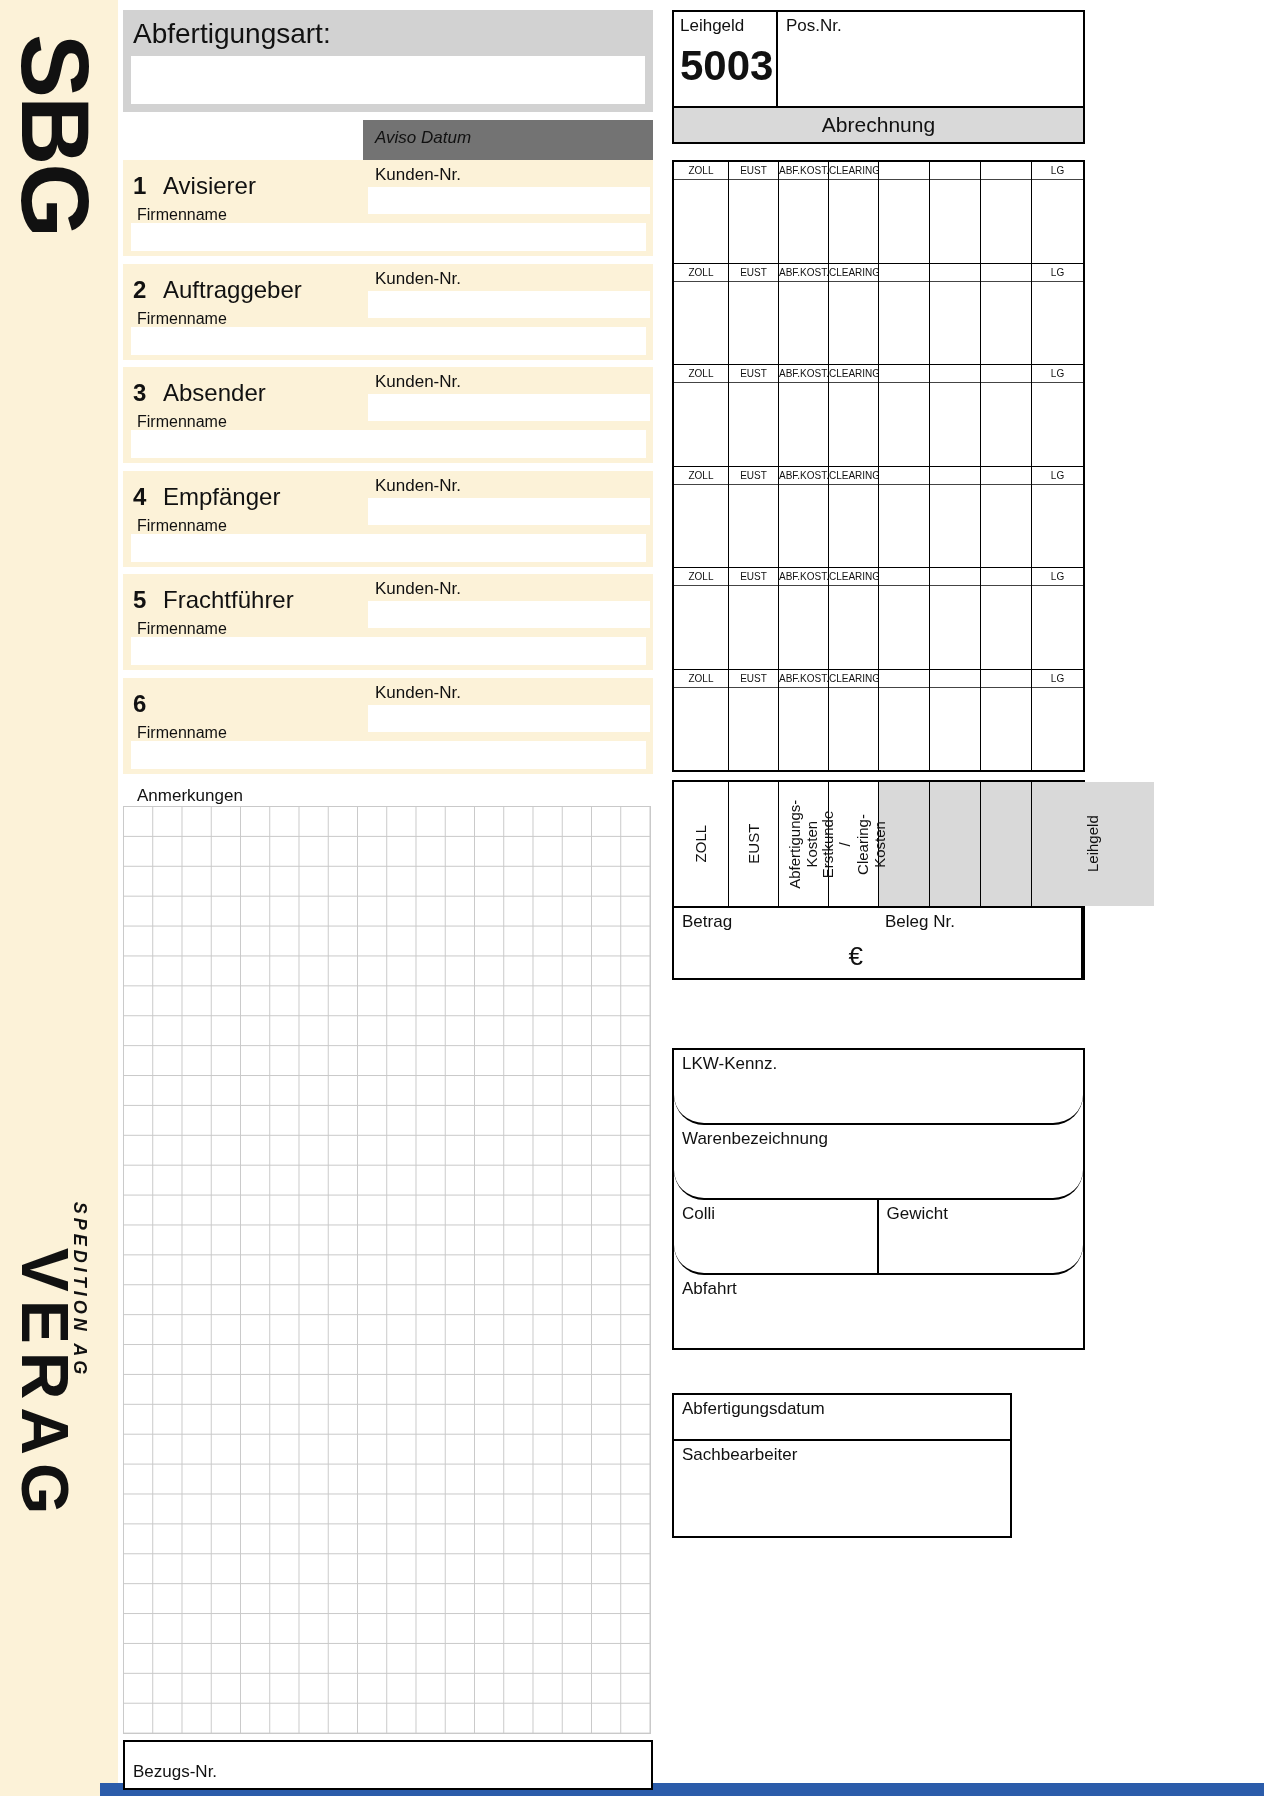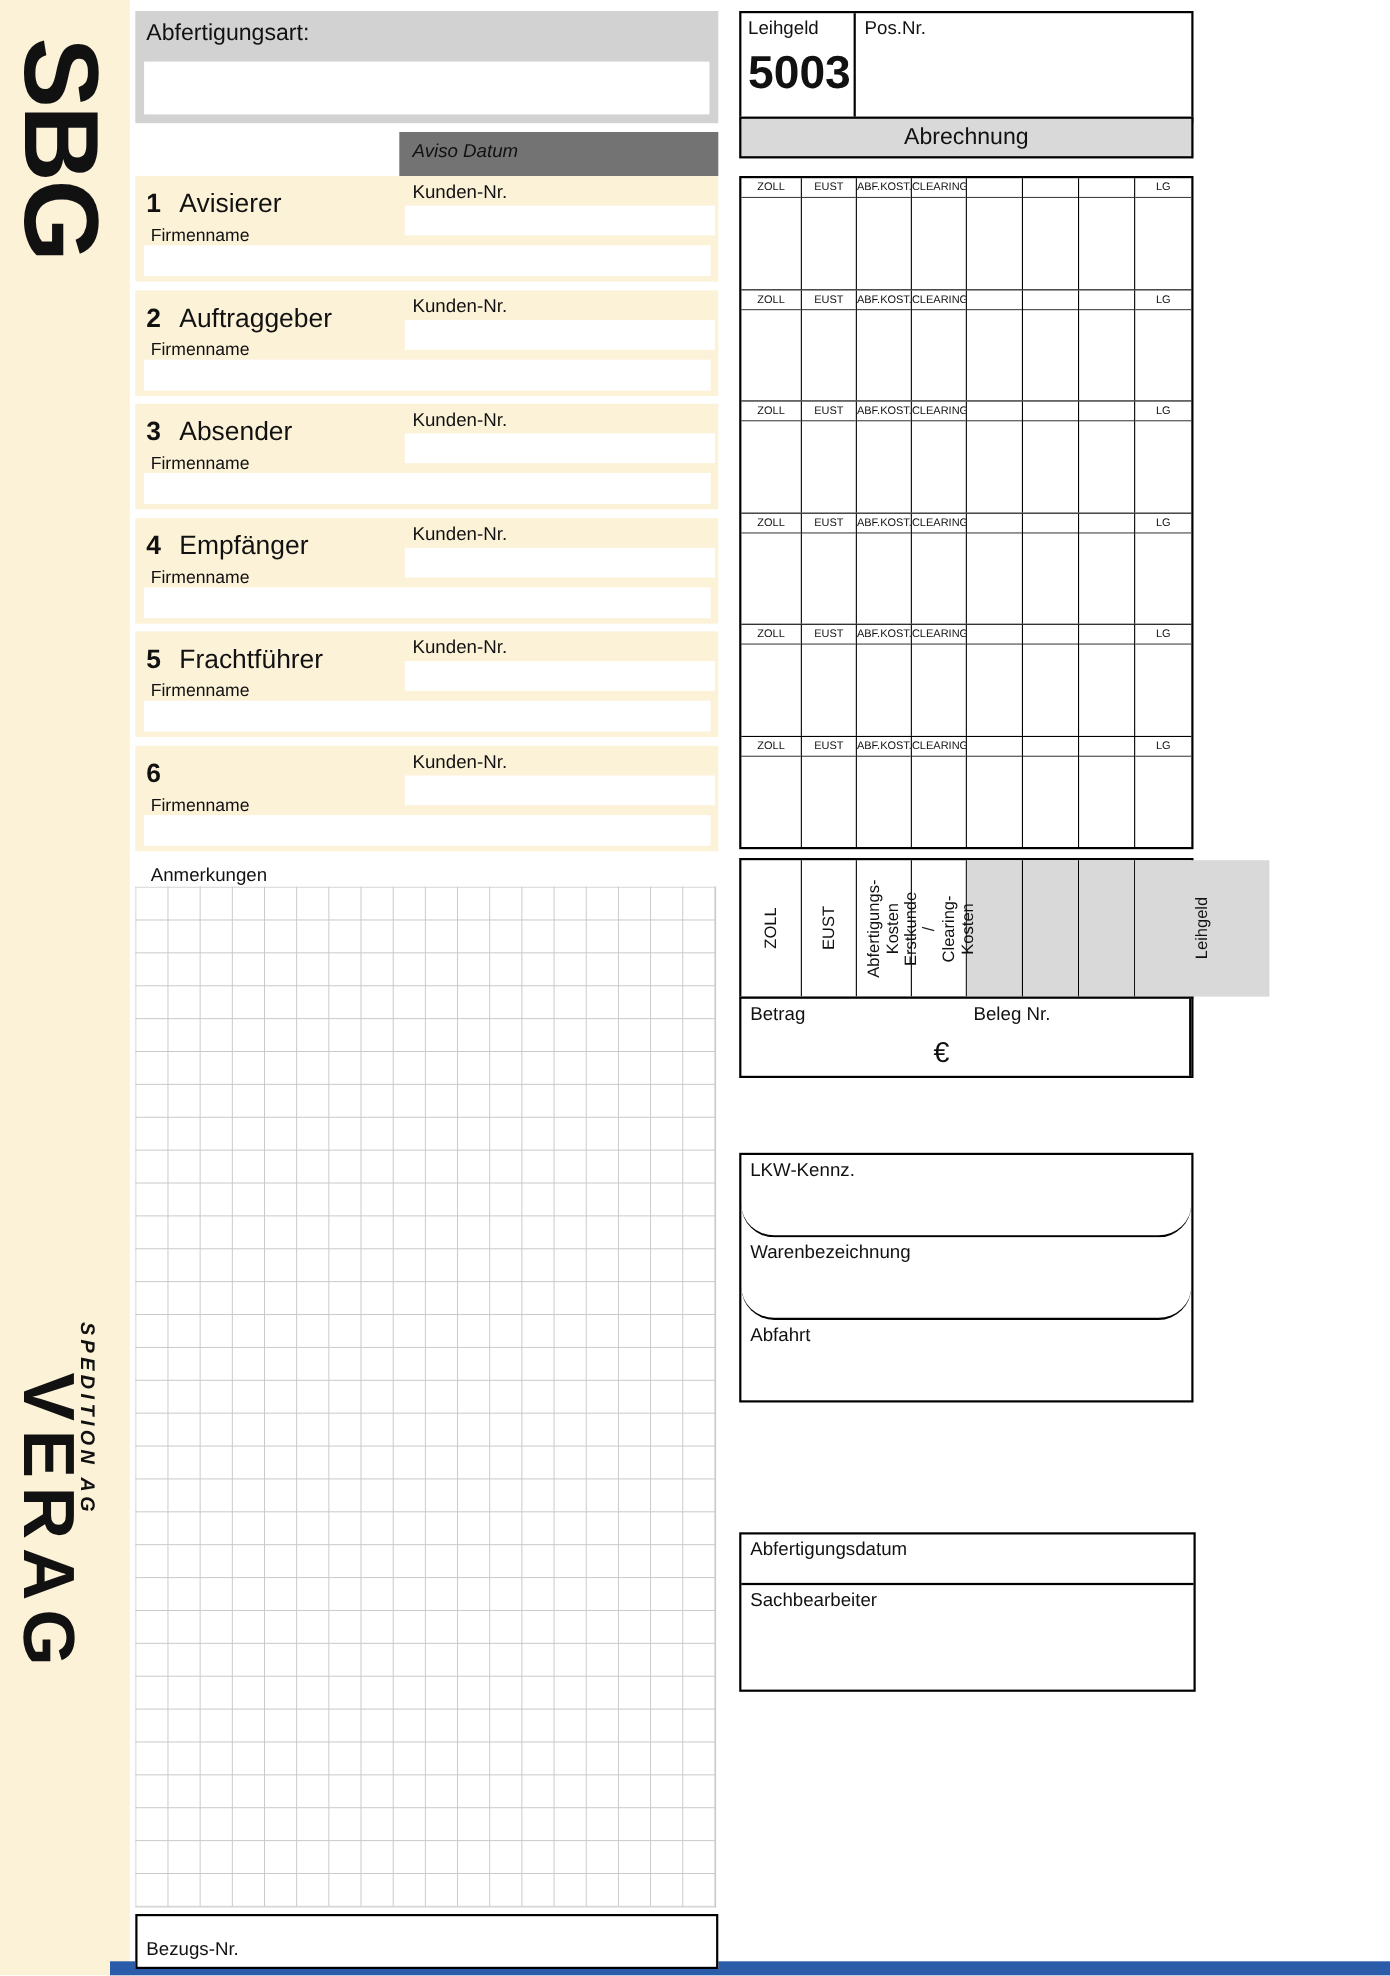--- a/index.html
+++ b/index.html
@@ -11,21 +11,21 @@
   .brand-sbg{position:absolute;left:-62px;top:85px;width:234px;height:100px;line-height:100px;text-align:center;
              font-size:96px;font-weight:bold;letter-spacing:-2px;transform:rotate(90deg);}
   .brand-verag{position:absolute;left:-108px;top:1345px;width:306px;height:80px;line-height:80px;text-align:center;
              font-size:66px;font-weight:bold;letter-spacing:8px;transform:rotate(90deg);}
   .brand-sub{position:absolute;left:-32px;top:1279px;width:224px;height:22px;line-height:22px;text-align:center;
              font-size:18px;font-weight:bold;font-style:italic;letter-spacing:4px;transform:rotate(90deg);}
   .blue-bar{position:absolute;left:100px;top:1783px;width:1164px;height:13px;background:#2b5caa;}
 
   
   .abfert-box{position:absolute;left:123px;top:10px;width:530px;height:102px;background:#d2d2d2;}
-  .abfert-label{position:absolute;left:10px;top:8px;font-size:21px;}
+  .abfert-label{position:absolute;left:10px;top:8px;font-size:28px;}
   .abfert-input{position:absolute;left:8px;top:46px;width:514px;height:48px;background:#fff;}
   .filiale-box{position:absolute;left:672px;top:10px;width:413px;height:102px;border:2px solid #000;background:#fff;display:flex;box-sizing:border-box;}
   .filiale-left{width:104px;border-right:2px solid #000;padding:4px 6px;box-sizing:border-box;}
   .filiale-right{flex:1;padding:4px 8px;}
   .small-label{font-size:17px;}
   .filiale-value{font-size:42px;font-weight:bold;margin-top:6px;}
 
   .aviso-box{position:absolute;left:363px;top:120px;width:290px;height:40px;background:#737373;font-style:italic;}
   .aviso-label{padding:8px 0 0 12px;font-size:17px;}
 
@@ -71,21 +71,21 @@
 
   
   .lr-box{position:absolute;left:672px;top:1048px;width:413px;border:2px solid #000;background:#fff;box-sizing:border-box;}
   .lr-row{display:flex;border-bottom:2px solid #000;border-radius:30px;}
   .lr-row.last{border-bottom:none;}
   .lr-cell{height:73px;padding:4px 8px;box-sizing:border-box;}
   .lr-full{width:100%;}
   .lr-half{width:50%;}
   .lr-half.first{border-right:2px solid #000;}
 
-  .ad-box{position:absolute;left:672px;top:1393px;width:415px;border:2px solid #000;background:#fff;box-sizing:border-box;}
+  .ad-box{position:absolute;left:672px;top:1393px;width:340px;border:2px solid #000;background:#fff;box-sizing:border-box;}
   .ad-row1{height:46px;border-bottom:2px solid #000;padding:4px 8px;box-sizing:border-box;}
   .ad-row2{height:95px;padding:4px 8px;box-sizing:border-box;}
 
   .bezug-box{position:absolute;left:123px;top:1740px;width:530px;height:50px;border:2px solid #000000;padding:20px 8px;
              box-sizing:border-box;background:#fff;}
 </style>
 </head>
 <body>
 
 <div class="page">
@@ -374,20 +374,28 @@
     <div class="lr-row">
       <div class="lr-cell lr-full">
         <span class="cell-label">LKW-Kennz.</span>
       </div>
     </div>
     <div class="lr-row">
       <div class="lr-cell lr-full">
         <span class="cell-label">Warenbezeichnung</span>
       </div>
     </div>
+    <div class="lr-row">
+      <div class="lr-cell lr-half first">
+        <span class="cell-label">Colli</span>
+      </div>
+      <div class="lr-cell lr-half">
+        <span class="cell-label">Gewicht</span>
+      </div>
+    </div>
     <div class="lr-row last">
       <div class="lr-cell lr-half">
         <span class="cell-label">Abfahrt</span>
       </div>
     </div>
   </div>
 
   <div class="ad-box">
     <div class="ad-row1">
       <span class="cell-label">Abfertigungsdatum</span>

